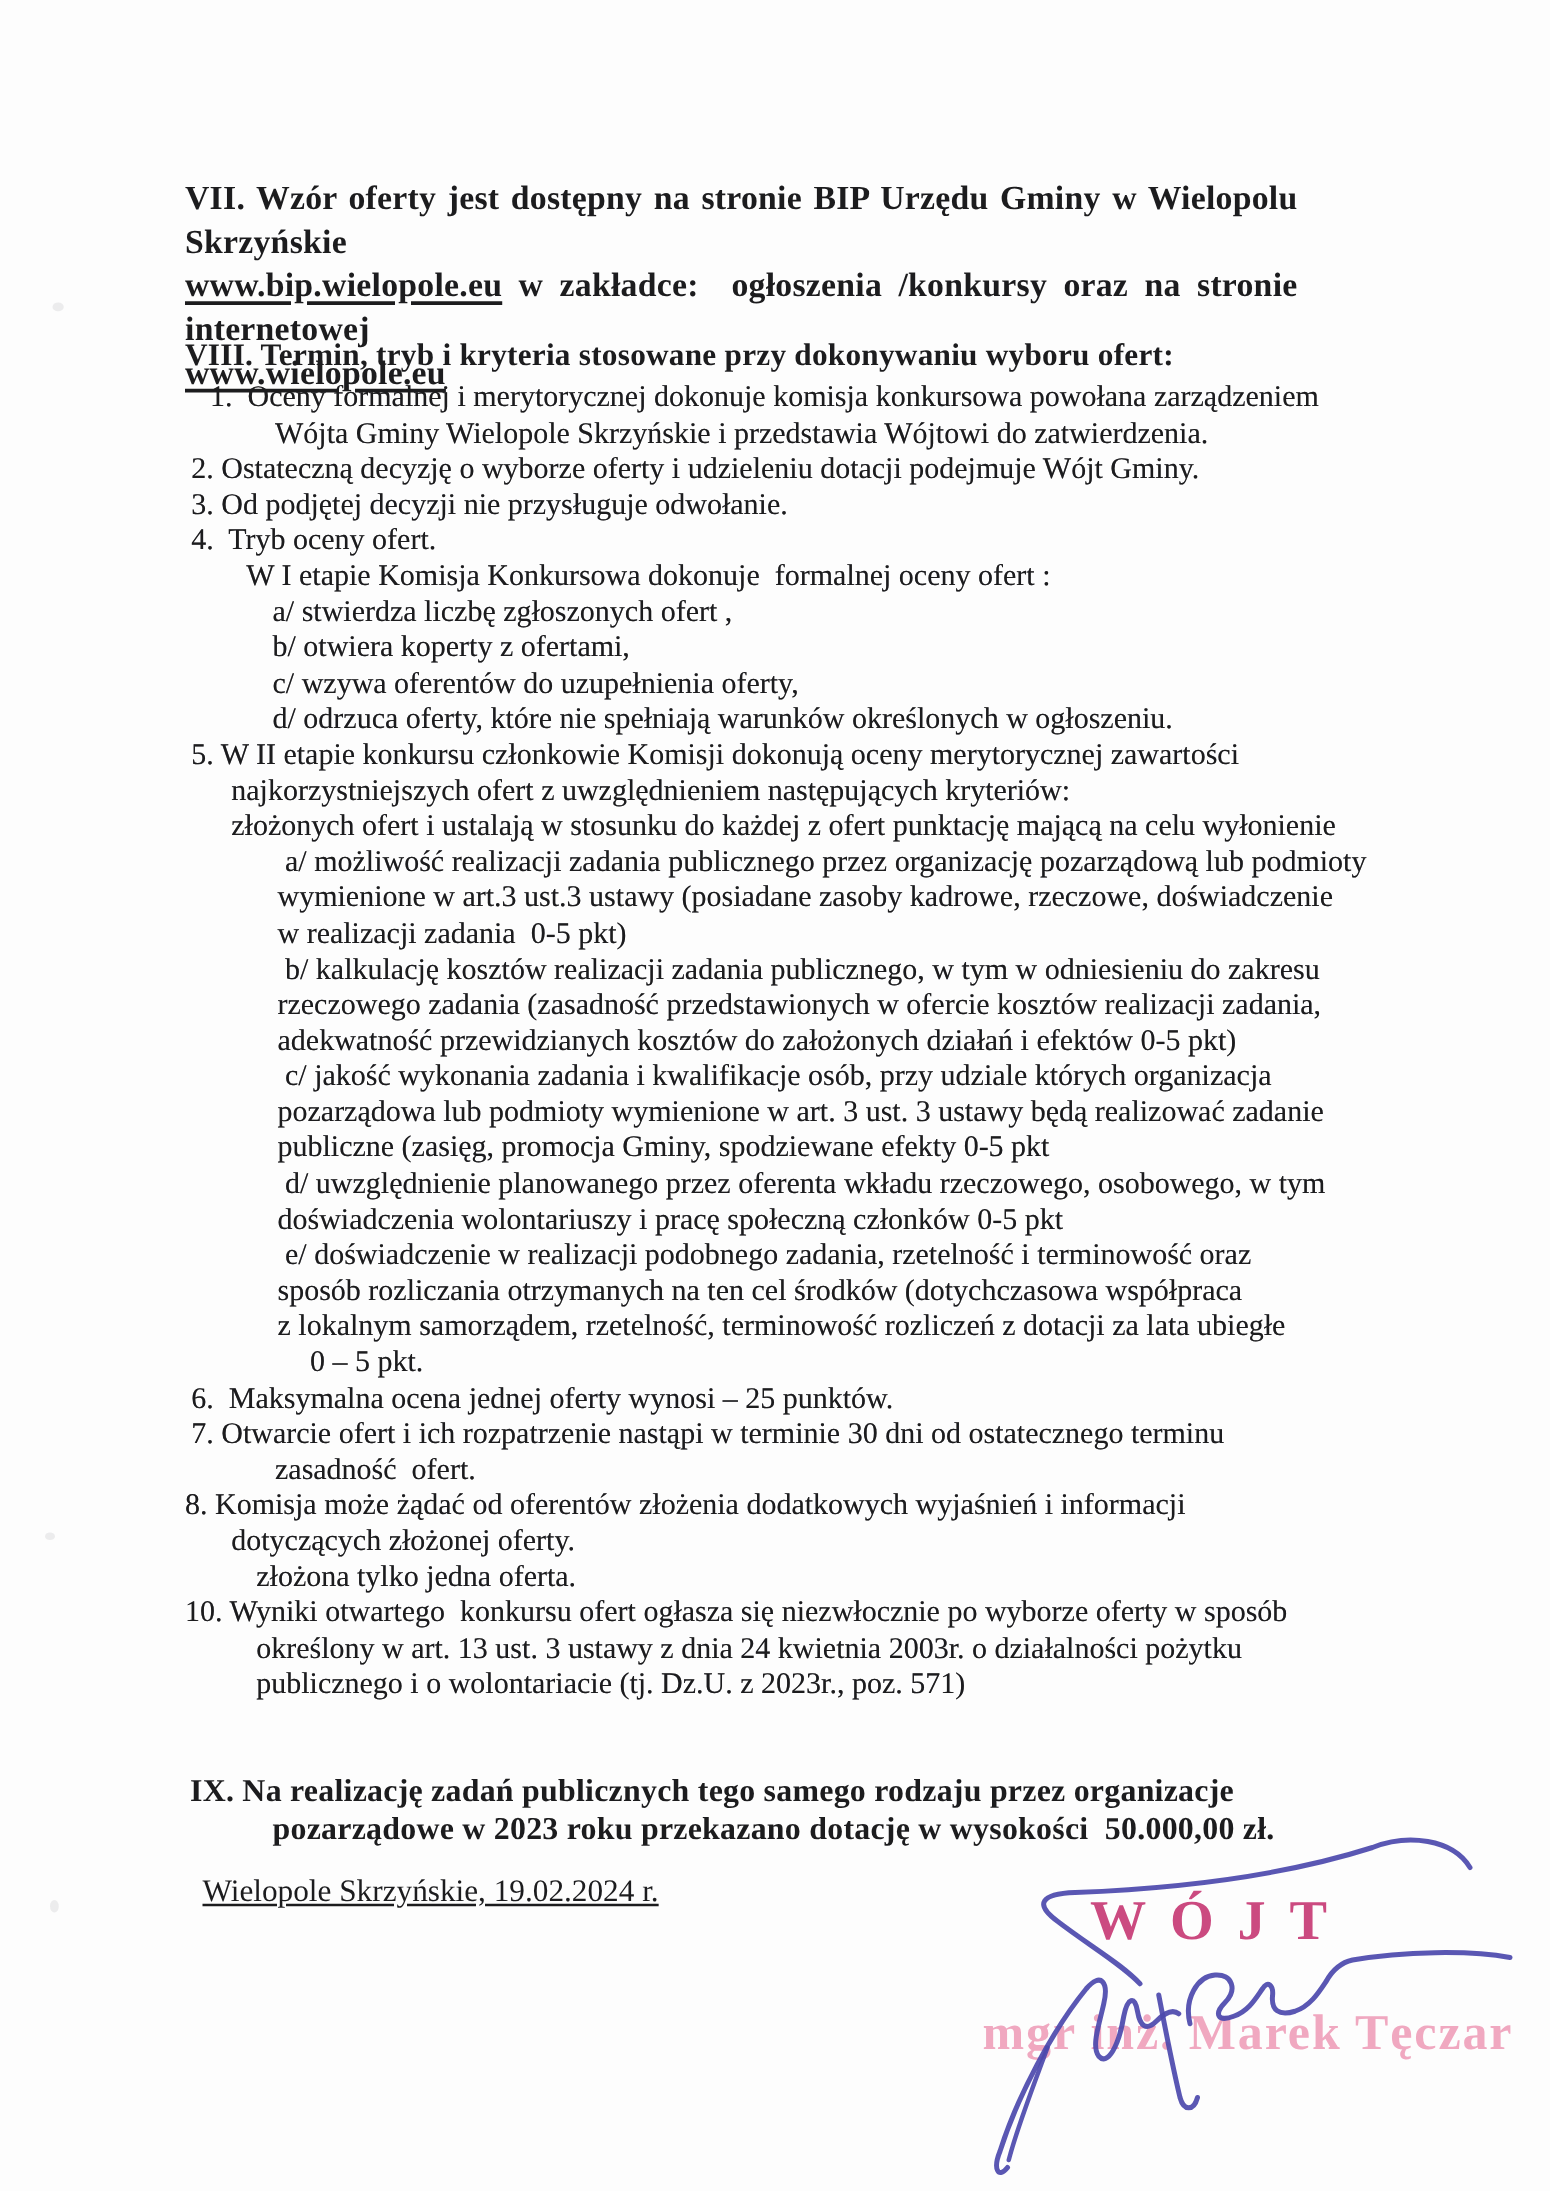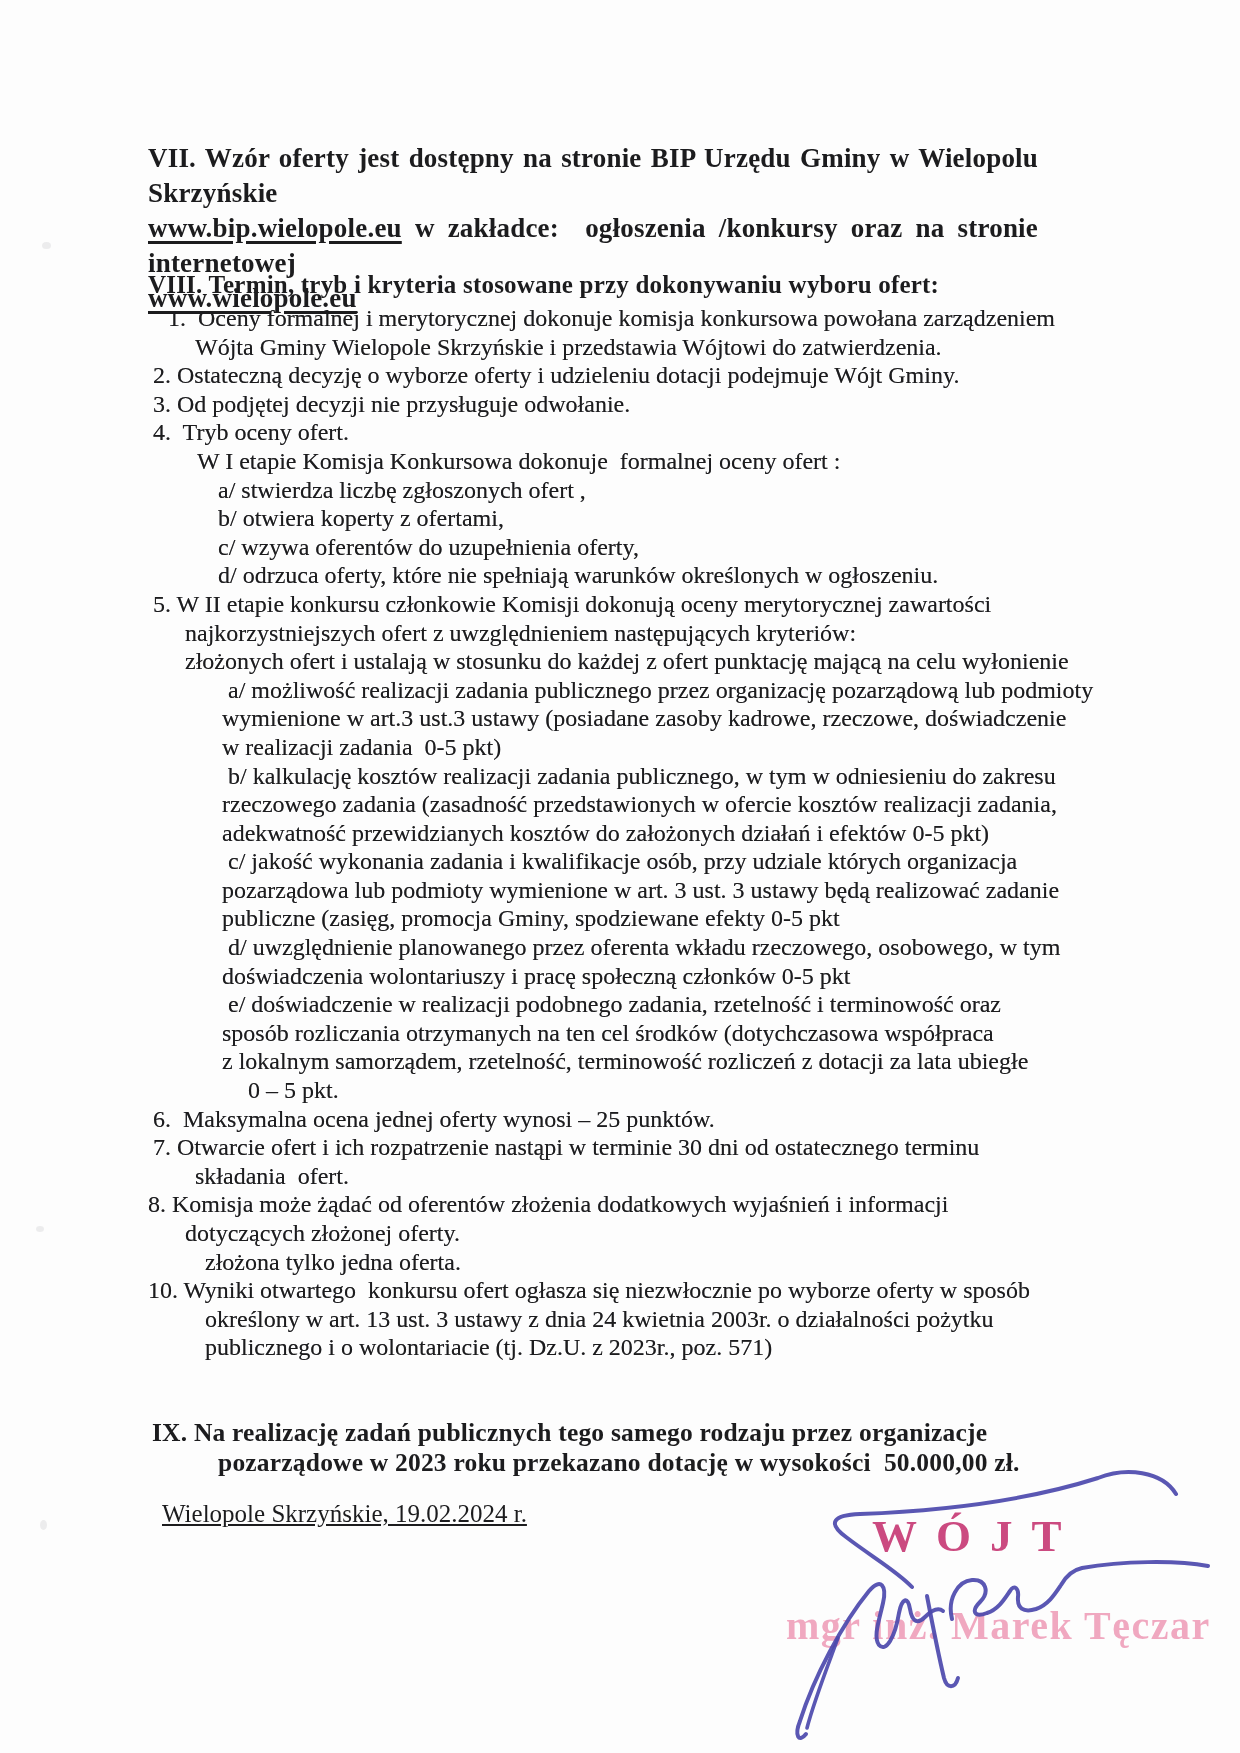--- a/index.html
+++ b/index.html
@@ -31,21 +31,21 @@
     position:absolute;left:148px;top:304px;width:1010px;
     font-size:24px;line-height:28.6px;
     text-shadow:0 0 .5px rgba(30,30,34,.55);
   }
   .ln{white-space:pre-wrap;}
   .i-num0{margin-left:0;}
   .i-num{margin-left:5px;}
   .i-num1{margin-left:20px;}
   .i-wi{margin-left:49px;}
   .i-sub4{margin-left:70px;}
-  .i-cont{margin-left:47px;}
+  .i-cont{margin-left:72px;}
   .i-cont5{margin-left:37px;}
   .i-cont9{margin-left:57px;}
   .i-sub5{margin-left:80px;}
   .i-subc{margin-left:74px;}
   .i-pkt{margin-left:100px;}
   
   .sec9{
     position:absolute;left:152px;top:1418px;width:960px;
     font-weight:bold;font-size:25.5px;line-height:29.5px;letter-spacing:.2px;
   }
@@ -114,21 +114,21 @@
     <div class="ln i-subc">pozarządowa lub podmioty wymienione w art. 3 ust. 3 ustawy będą realizować zadanie</div>
     <div class="ln i-subc">publiczne (zasięg, promocja Gminy, spodziewane efekty 0-5 pkt</div>
     <div class="ln i-sub5">d/ uwzględnienie planowanego przez oferenta wkładu rzeczowego, osobowego, w tym</div>
     <div class="ln i-subc">doświadczenia wolontariuszy i pracę społeczną członków 0-5 pkt</div>
     <div class="ln i-sub5">e/ doświadczenie w realizacji podobnego zadania, rzetelność i terminowość oraz</div>
     <div class="ln i-subc">sposób rozliczania otrzymanych na ten cel środków (dotychczasowa współpraca</div>
     <div class="ln i-subc">z lokalnym samorządem, rzetelność, terminowość rozliczeń z dotacji za lata ubiegłe</div>
     <div class="ln i-pkt">0 – 5 pkt.</div>
     <div class="ln i-num">6.  Maksymalna ocena jednej oferty wynosi – 25 punktów.</div>
     <div class="ln i-num">7. Otwarcie ofert i ich rozpatrzenie nastąpi w terminie 30 dni od ostatecznego terminu</div>
-    <div class="ln i-cont">składania  ofert.</div>
+    <div class="ln i-cont">zasadność  ofert.</div>
     <div class="ln i-num0">8. Komisja może żądać od oferentów złożenia dodatkowych wyjaśnień i informacji</div>
     <div class="ln i-cont5">dotyczących złożonej oferty.</div>
     <div class="ln i-cont9">złożona tylko jedna oferta.</div>
     <div class="ln i-num0">10. Wyniki otwartego  konkursu ofert ogłasza się niezwłocznie po wyborze oferty w sposób</div>
     <div class="ln i-cont9">określony w art. 13 ust. 3 ustawy z dnia 24 kwietnia 2003r. o działalności pożytku</div>
     <div class="ln i-cont9">publicznego i o wolontariacie (tj. Dz.U. z 2023r., poz. 571)</div>
   </div>
 
   <div class="sec9">
     <div class="txt">IX. Na realizację zadań publicznych tego samego rodzaju przez organizacje</div>

